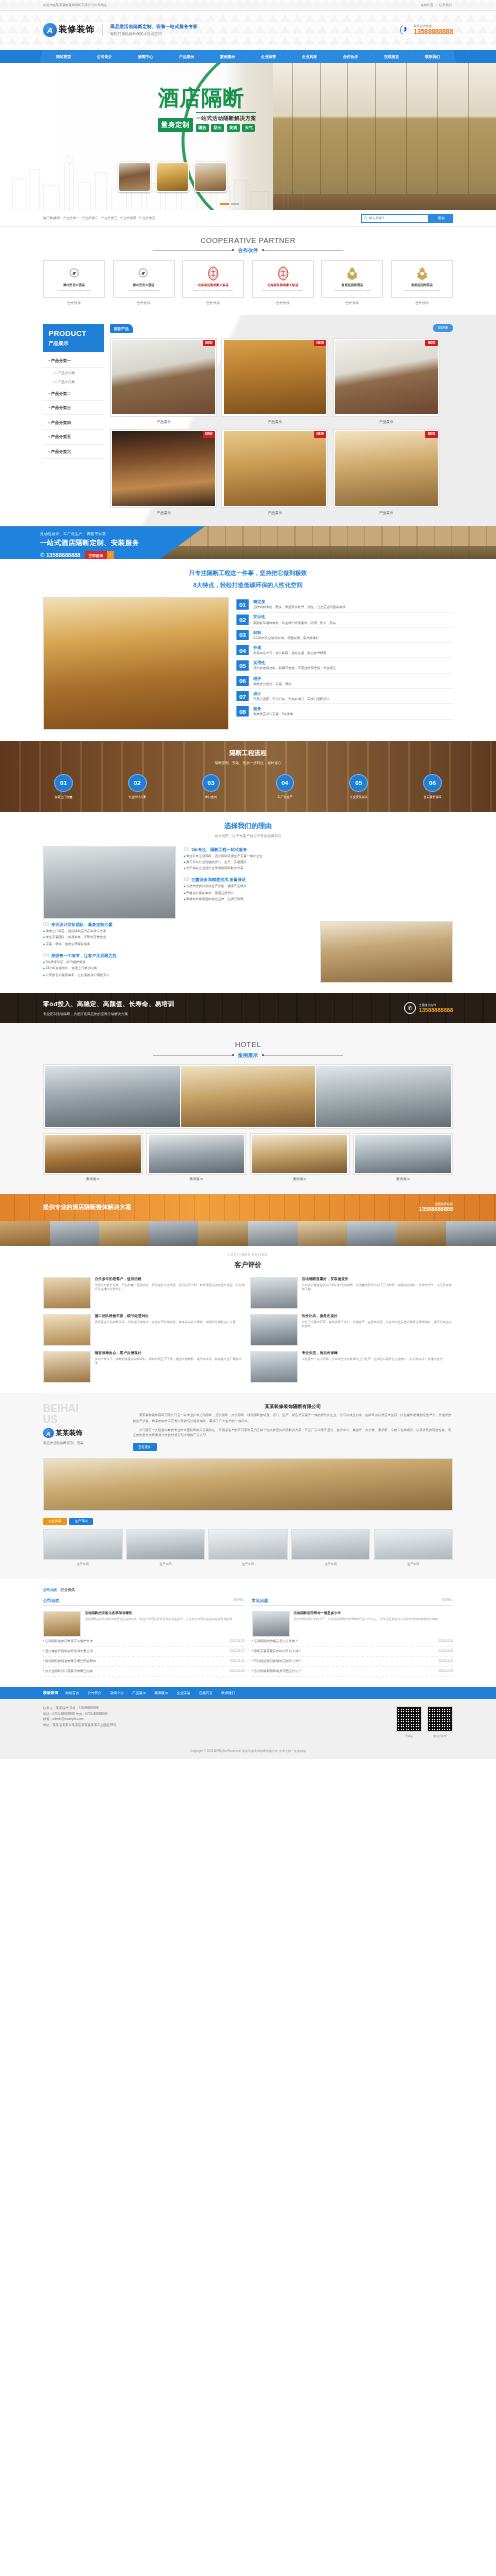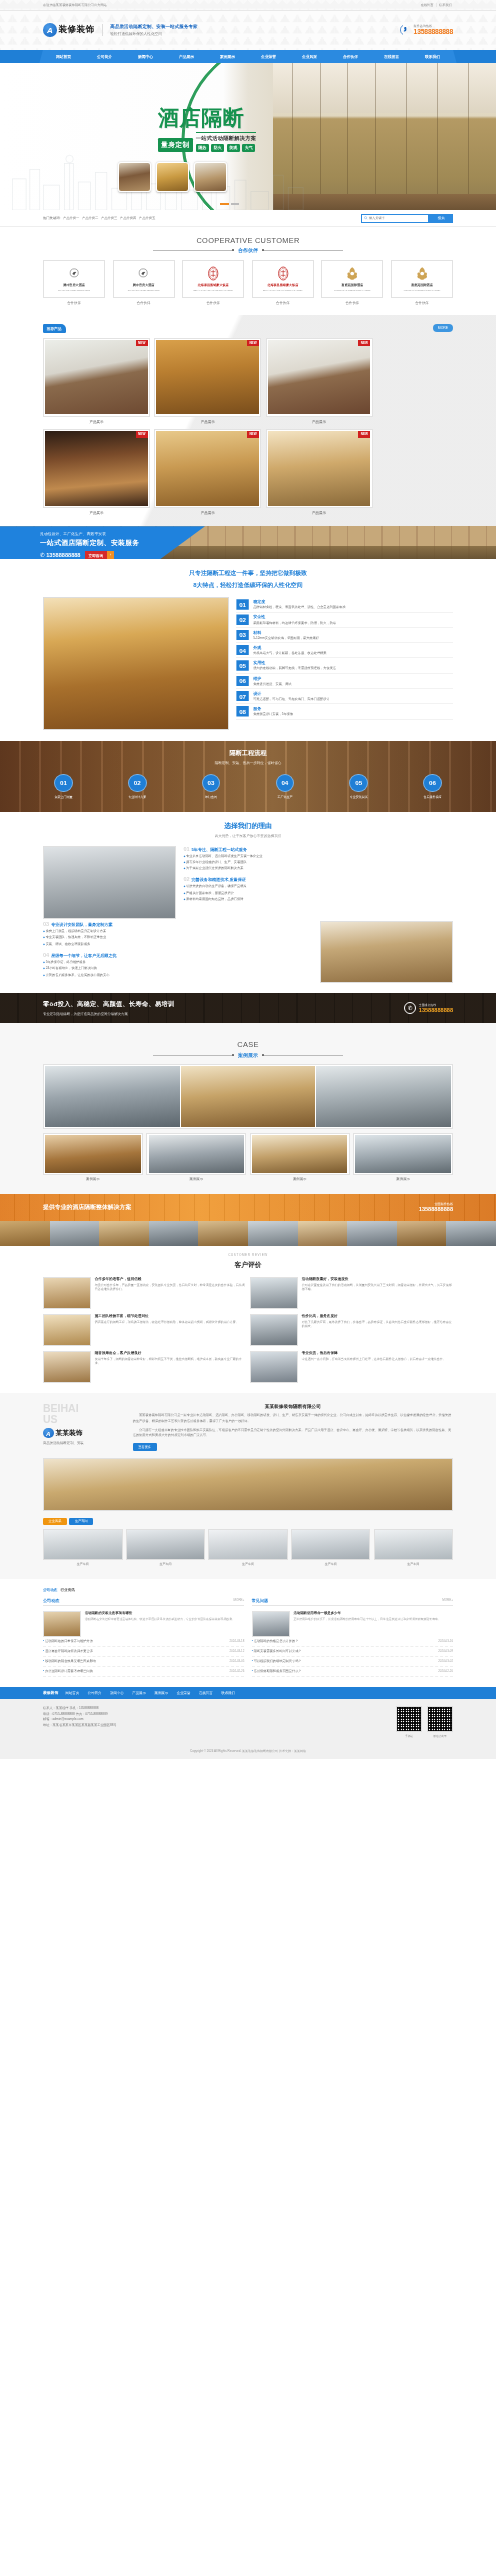--- a/index.html
+++ b/index.html
@@ -92,21 +92,21 @@
   }
   .hero-arc {
     position:absolute; left:180px; top:-25px; width:205px; height:199px;
     border-radius:50%; border-left:3.1px solid #2e9e5b; border-top:3.1px solid #2e9e5b;
     border-right:3.1px solid transparent; border-bottom:3.1px solid transparent;
     transform:rotate(-45deg);
   }
   .hero-skyline {
     position:absolute; left:0; bottom:0; width:323px; height:56px; opacity:.22;
   }
-  .hero-text { position:absolute; left:158px; top:44px; width:133px; }
+  .hero-text { position:absolute; left:158px; top:24px; width:133px; }
   .hero-title {
     font-size:21px; font-weight:bold; color:#16924f; letter-spacing:0.6px;
     line-height:1; text-shadow:0.6px 0.6px 0 rgba(0,0,0,.08);
   }
   .hero-sub-row { display:flex; align-items:flex-end; margin-top:3.7px; }
   .hero-badge {
     background:#16924f; color:#fff; font-size:6.8px; font-weight:bold;
     padding:1.9px 3.1px; border-radius:1.2px; letter-spacing:0.3px;
   }
   .hero-sub-col { margin-left:3.1px; }
@@ -573,21 +573,21 @@
           <input type="text" placeholder="输入关键字" style="">
         </div>
         <div class="search-btn">搜索</div>
       </div>
     </div>
   </div>
 
   <div class="partners">
     <div class="container">
       <div class="sect-title">
-        <div class="sect-en">COOPERATIVE CUSTOMER</div>
+        <div class="sect-en">COOPERATIVE PARTNER</div>
         <div class="sect-cn-row">
           <div class="sect-line l"></div>
           <div class="sect-cn">合作伙伴</div>
           <div class="sect-line r"></div>
         </div>
       </div>
       <div class="partner-grid" id="partner-grid">
           <div class="partner-cell">
             <div class="partner-box">
               <svg class="partner-emblem" viewBox="0 0 40 48">
@@ -660,20 +660,36 @@
             </div>
             <div class="partner-caption">合作伙伴</div>
           </div>
         </div>
     </div>
   </div>
 
   <div class="product-sect">
     <div class="container">
       <div class="product-layout">
+        <div class="prod-side">
+          <div class="prod-side-head">
+            <div class="en">PRODUCT</div>
+            <div class="cn">产品展示</div>
+          </div>
+          <div class="prod-side-body" id="prod-cats">
+              <div class="cat">产品分类一</div>
+              <div class="subcat">产品小分类</div>
+              <div class="subcat">产品小分类</div>
+              <div class="cat">产品分类二</div>
+              <div class="cat">产品分类三</div>
+              <div class="cat">产品分类四</div>
+              <div class="cat">产品分类五</div>
+              <div class="cat">产品分类六</div>
+            </div>
+        </div>
         <div class="prod-main">
           <div class="prod-main-head">
             <span class="tab-rec">推荐产品</span>
             <span class="more-btn">MORE</span>
           </div>
           <div class="prod-grid" id="prod-grid">
               <div class="prod-card">
                 <div class="prod-img">
                   <div class="prod-photo p1"></div>
                   <span class="badge-new">NEW</span>
@@ -913,21 +929,21 @@
           <div class="cta2-phone-label">全国服务热线</div>
           <div class="cta2-phone">13588888888</div>
         </div>
       </div>
     </div>
   </div>
 
   <div class="case-sect">
     <div class="container">
       <div class="sect-title">
-        <div class="sect-en">CASE</div>
+        <div class="sect-en">HOTEL</div>
         <div class="sect-cn-row">
           <div class="sect-line l"></div>
           <div class="sect-cn">案例展示</div>
           <div class="sect-line r"></div>
         </div>
       </div>
       <div class="case-big">
         <div class="cb cb1"></div>
         <div class="cb cb2"></div>
         <div class="cb cb3"></div>

